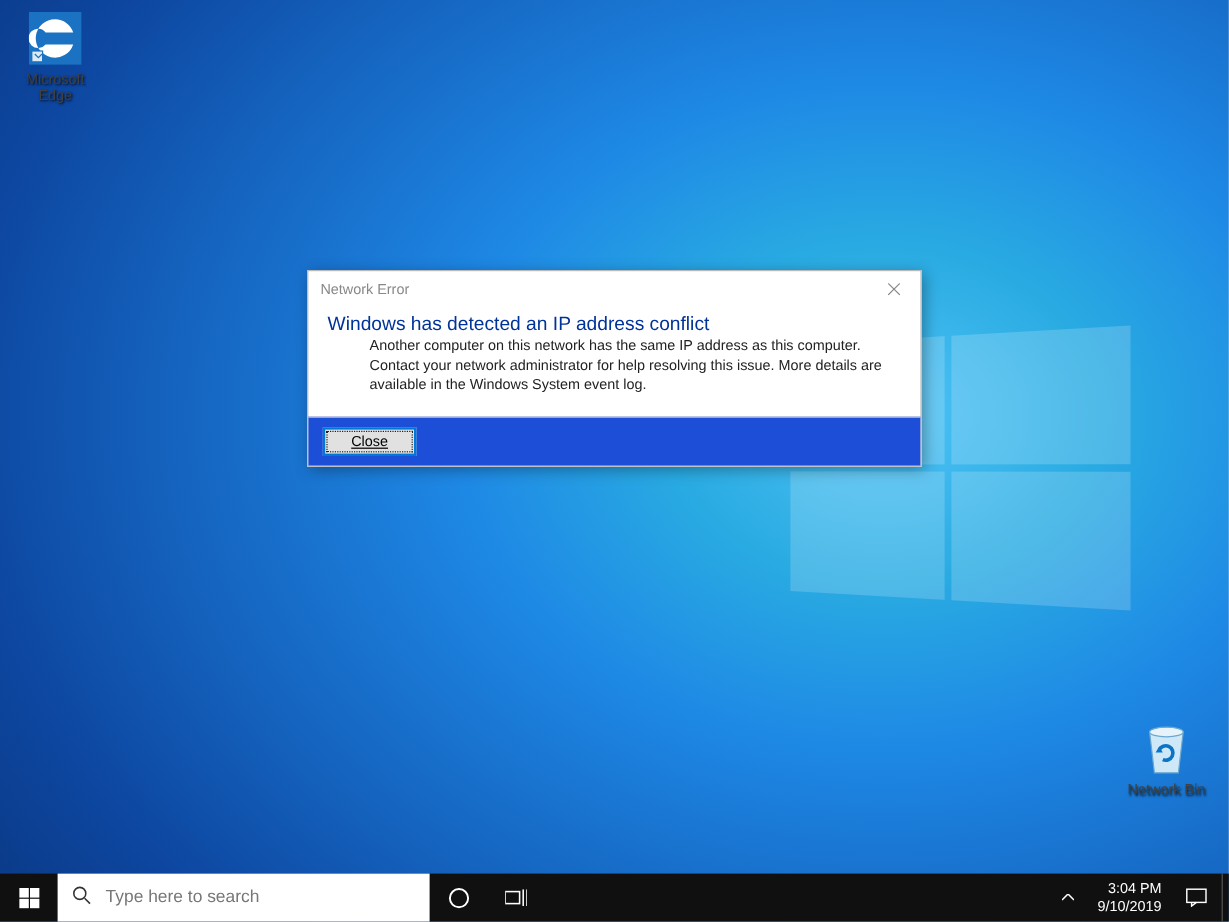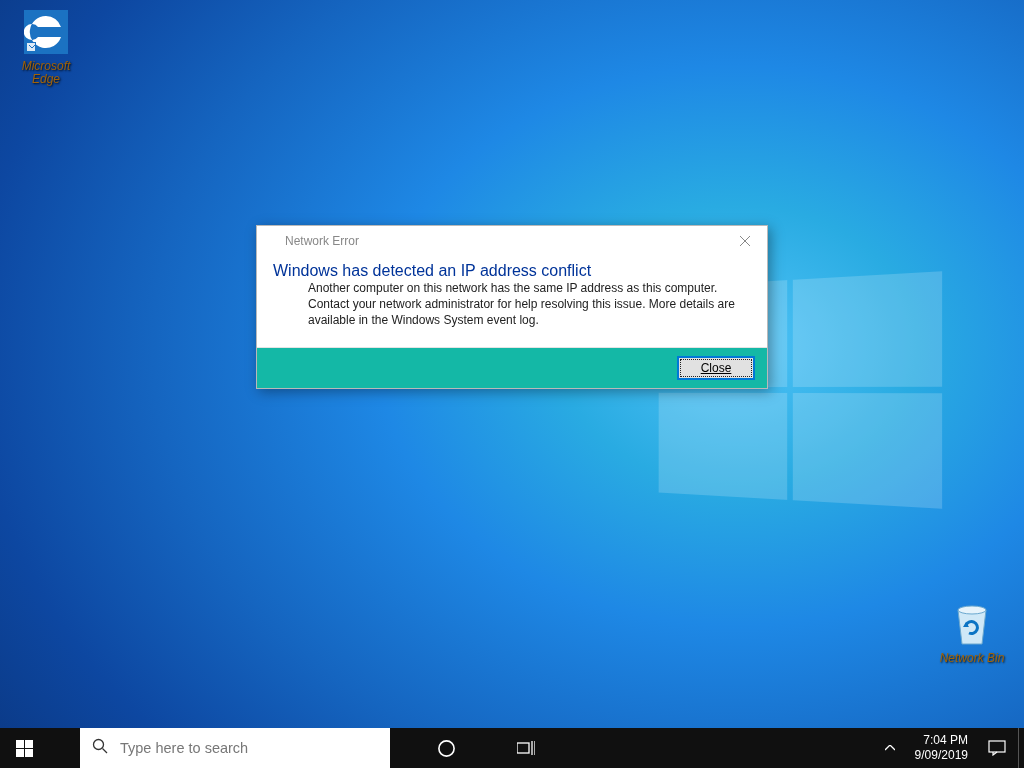--- a/index.html
+++ b/index.html
@@ -40,43 +40,42 @@
       cursor: pointer;
       text-align: center;
     }
     .desktop-icon .icon-box {
       width: 48px; height: 48px;
       display: flex; align-items: center; justify-content: center;
     }
     .desktop-icon .label {
       margin-top: 4px;
       font-size: 12px;
-      color: #a16207;
+      color: #404040;
       text-shadow: 1px 1px 2px rgba(0,0,0,0.9);
       line-height: 1.1;
-      font-style: italic;
     }
     .edge-icon { left: 8px; top: 8px; }
     .recycle-icon { left: 934px; top: 600px; }
 
     
     .dialog {
       position: absolute;
       left: 256px; top: 225px;
       width: 512px;
       background: #fff;
       border: 1px solid #b9b9b9;
       box-shadow: 3px 3px 12px rgba(0,0,0,0.35);
     }
     .dialog-titlebar {
       height: 30px;
       display: flex;
       align-items: center;
       justify-content: space-between;
-      padding-left: 28px;
+      padding-left: 10px;
       font-size: 12px;
       color: #888;
     }
     .dialog-close {
       width: 45px; height: 30px;
       display: flex; align-items: center; justify-content: center;
       color: #888; cursor: pointer;
     }
     .dialog-body {
       padding: 6px 16px 18px 16px;
@@ -87,24 +86,23 @@
       font-weight: 400;
     }
     .dialog-text {
       font-size: 12px;
       color: #222;
       line-height: 1.35;
       margin-left: 35px;
     }
     .dialog-footer {
       border-top: 1px solid #e4e4e4;
-      background: #14b8a6;
+      background: #1d4ed8;
       padding: 8px 12px;
       display: flex;
-      justify-content: flex-end;
       text-decoration: underline;
     }
     .dialog-btn {
       min-width: 78px;
       padding: 3px 12px;
       font-size: 12px;
       background: #e1e1e1;
       border: 2px solid #0078d7;
       outline: 1px dotted #222;
       outline-offset: -4px;
@@ -114,21 +112,20 @@
 
     
     .taskbar {
       position: absolute;
       left: 0; bottom: 0;
       width: 100%; height: 40px;
       background: #101010;
       display: flex;
       align-items: stretch;
       color: #fff;
-      gap: 32px;
     }
     .tb-btn {
       width: 48px;
       display: flex; align-items: center; justify-content: center;
       cursor: pointer;
     }
     .search-box {
       width: 310px;
       background: #fff;
       display: flex;
@@ -245,22 +242,22 @@
     </svg>
   </div>
 
   <div class="tb-right">
     <div class="tb-btn" style="width:34px">
       <svg width="10" height="6" viewBox="0 0 10 6">
           <path d="M0 5 L5 0 L10 5" fill="none" stroke="#fff" stroke-width="1.3"></path>
         </svg>
     </div>
     <div class="clock">
-      <span>7:04 PM</span>
-      <span>9/09/2019</span>
+      <span>3:04 PM</span>
+      <span>9/10/2019</span>
     </div>
     <div class="tb-btn" style="width:42px">
       <svg width="18" height="16" viewBox="0 0 18 16">
         <rect x="1" y="1" width="16" height="11" fill="none" stroke="#fff" stroke-width="1.2"></rect>
         <path d="M5 12 L5 15 L9 12" fill="none" stroke="#fff" stroke-width="1.2"></path>
       </svg>
     </div>
     <div class="show-desktop"></div>
   </div>
 </div>

